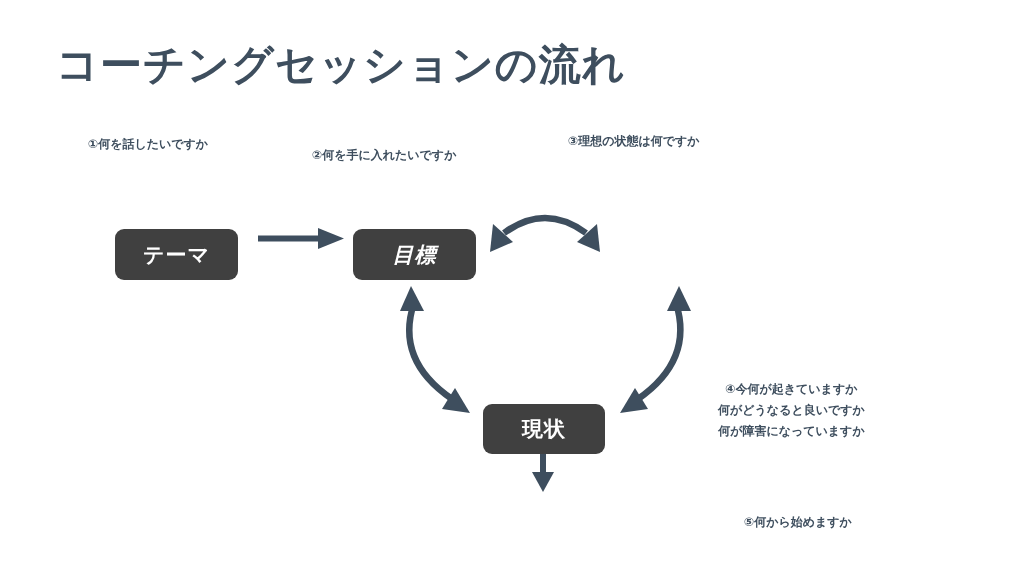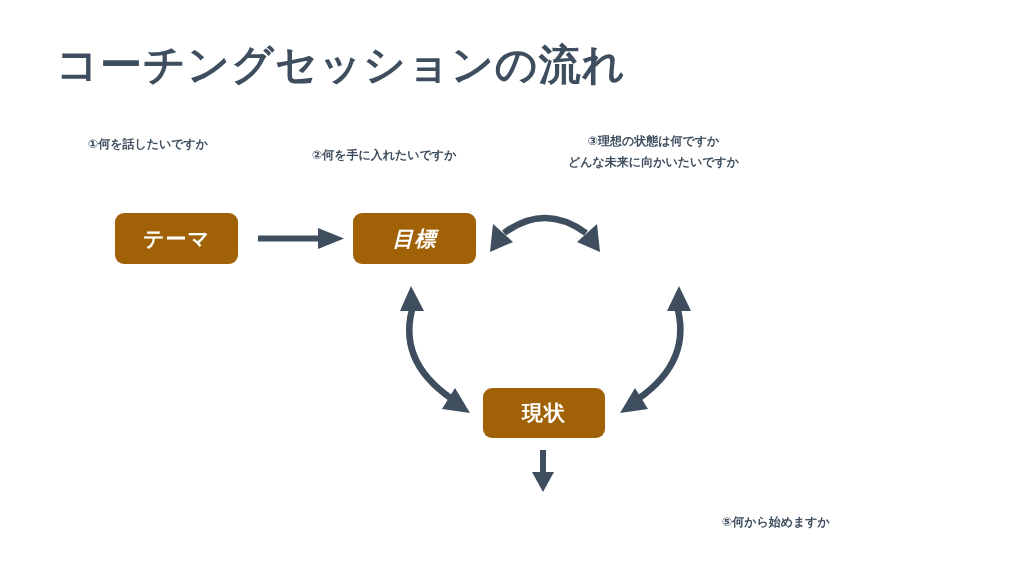--- a/index.html
+++ b/index.html
@@ -29,52 +29,53 @@
     font-weight: bold;
     color: #3e4e5e;
     letter-spacing: 1px;
     white-space: nowrap;
     line-height: 1.1;
   }
 
   
   .node {
     position: absolute;
-    background: #a16207;
+    background: #404040;
     border-radius: 9px;
     color: #ffffff;
     font-weight: bold;
     font-size: 21px;
     display: flex;
     align-items: center;
     justify-content: center;
     letter-spacing: 1px;
     box-sizing: border-box;
     white-space: nowrap;
+    margin-top: 16px;
   }
   #node-theme   { left: 115px; top: 213px; width: 123px; height: 51px; }
   #node-goal    { left: 353px; top: 213px; width: 123px; height: 51px; font-style: italic; }
   #node-purpose { left: 610px; top: 213px; width: 128px; height: 51px; }
   #node-current { left: 483px; top: 388px; width: 122px; height: 50px; font-family: Liberation Serif, serif; }
   #node-action  { left: 481px; top: 498px; width: 137px; height: 50px; }
 
   
   .note {
     position: absolute;
     color: #3e4e5e;
     font-weight: bold;
     font-size: 12px;
     line-height: 1.75;
     white-space: nowrap;
   }
   #note-1 { left: 88px;  top: 134px; }
   #note-2 { left: 312px; top: 145px; }
   #note-3 { left: 568px; top: 131px; text-align: center; }
   #note-4 { left: 718px; top: 379px; text-align: center; }
-  #note-5 { left: 722px; top: 512px; text-align: right; }
+  #note-5 { left: 744px; top: 512px; text-align: right; }
 
   
   #arrows {
     position: absolute;
     left: 0;
     top: 0;
     width: 1024px;
     height: 576px;
     pointer-events: none;
   }
@@ -89,23 +90,27 @@
   <div class="note" id="note-1">
     <div>①何を話したいですか</div>
   </div>
 
   <div class="note" id="note-2">
     <div>②何を手に入れたいですか</div>
   </div>
 
   <div class="note" id="note-3">
     <div>③理想の状態は何ですか</div>
-    <div>どんな未来に向かいたいですか</div>
   </div>
 
+  <div class="note" id="note-4">
+    <div>④今何が起きていますか</div>
+    <div>何がどうなると良いですか</div>
+    <div>何が障害になっていますか</div>
+  </div>
 
   <div class="note" id="note-5">
     <div>⑤何から始めますか</div>
   </div>
 
   <svg id="arrows" viewBox="0 0 1024 576">
 
     <g>
       <line x1="258" y1="238.5" x2="322" y2="238.5" stroke="#3e4e5e" stroke-width="6"></line>
       <polygon points="318,228 344,238.5 318,249" fill="#3e4e5e"></polygon>

